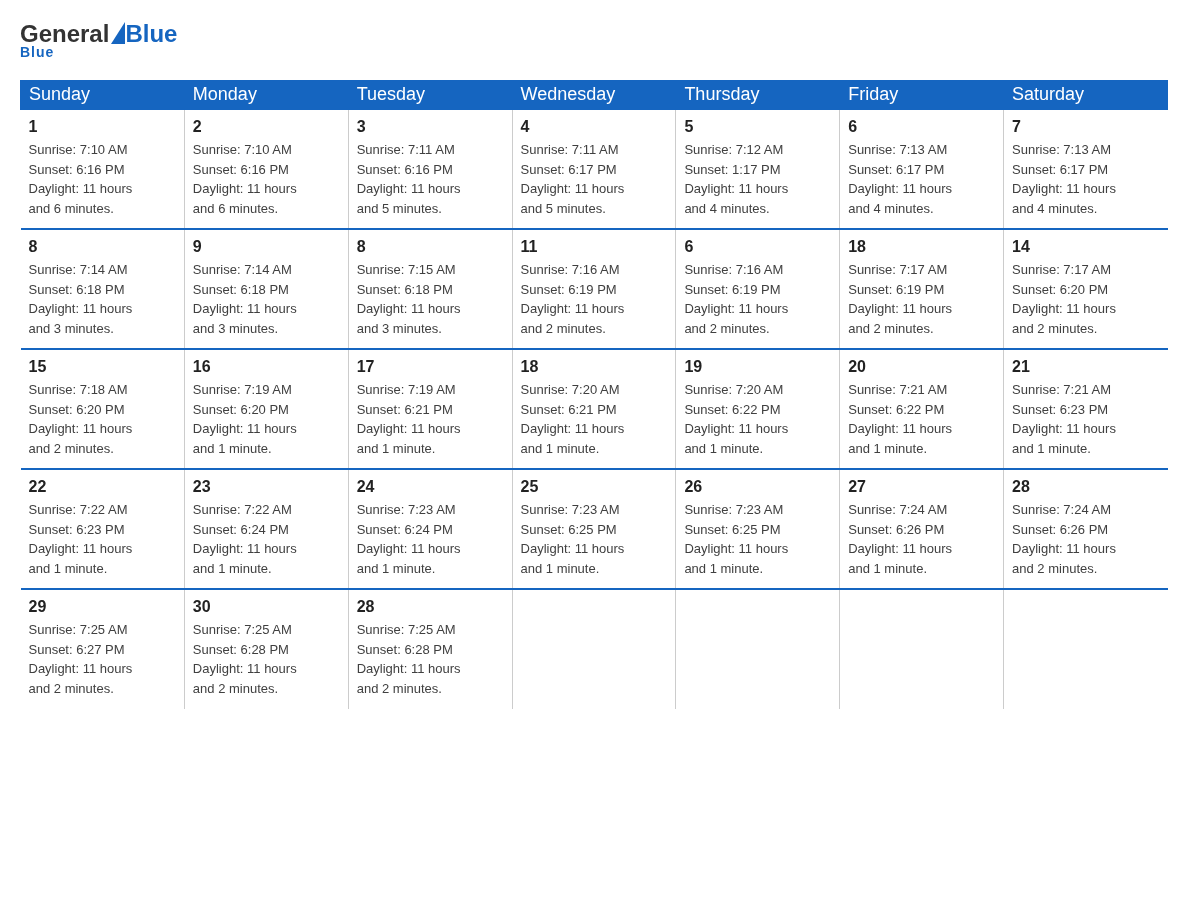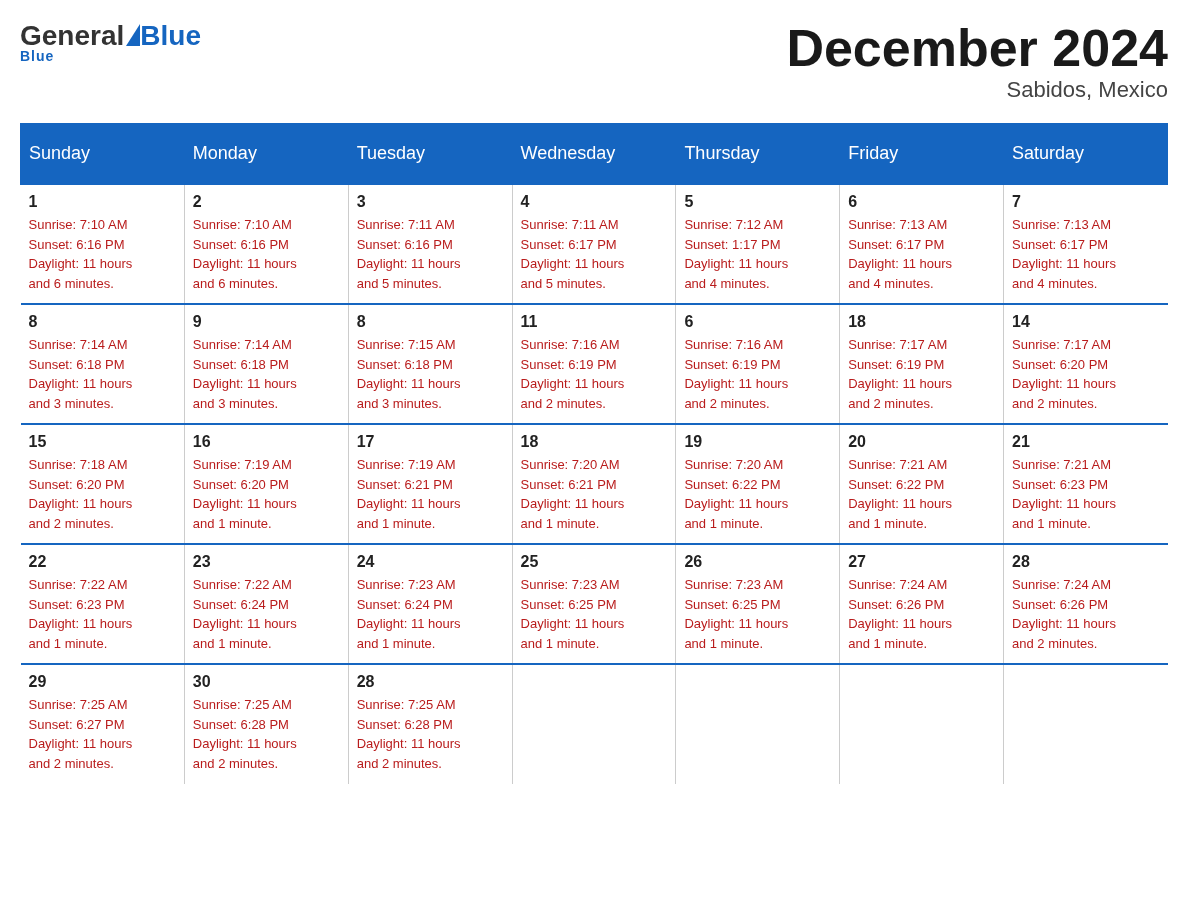--- a/index.html
+++ b/index.html
@@ -17,21 +17,21 @@
       margin-bottom: 20px;
     }
     .logo {
       display: flex;
       flex-direction: column;
       align-items: flex-start;
     }
     .logo-text {
       display: flex;
       align-items: center;
-      font-size: 28px;
+      font-size: 24px;
       font-weight: bold;
       color: #1a1a1a;
     }
     .logo-general { color: #333; }
     .logo-blue { color: #1565c0; }
     .logo-triangle {
       width: 0;
       height: 0;
       border-left: 14px solid transparent;
       border-bottom: 22px solid #1565c0;
@@ -62,21 +62,21 @@
     table {
       width: 100%;
       border-collapse: collapse;
       table-layout: fixed;
     }
     thead tr {
       background-color: #1565c0;
       color: #fff;
     }
     thead th {
-      padding: 19px 8px;
+      padding: 3px 8px;
       text-align: left;
       font-size: 18px;
       font-weight: normal;
       border: 1px solid #1565c0;
     }
     tbody tr {
       border-top: 2px solid #1565c0;
     }
     tbody td {
       padding: 8px;
@@ -91,42 +91,38 @@
     }
     .day-num {
       font-size: 16px;
       font-weight: bold;
       display: block;
       margin-bottom: 4px;
     }
     .day-info {
       font-size: 13px;
       line-height: 1.5;
-      color: #b91c1c;
+      color: #404040;
     }
     .empty-cell {
       background: #fff;
     }
   </style>
 </head>
 <body>
 
 <div class="header">
   <div class="logo">
     <div class="logo-text">
       <span class="logo-general">General</span>
       <span class="logo-triangle"></span>
       <span class="logo-blue">Blue</span>
     </div>
     <div class="logo-underline">Blue</div>
   </div>
-  <div class="title-area">
-    <div class="month-title">December 2024</div>
-    <div class="location">Sabidos, Mexico</div>
-  </div>
 </div>
 
 <table>
   <thead>
     <tr>
     <th>Sunday</th>
         <th>Monday</th>
         <th>Tuesday</th>
         <th>Wednesday</th>
         <th>Thursday</th>

